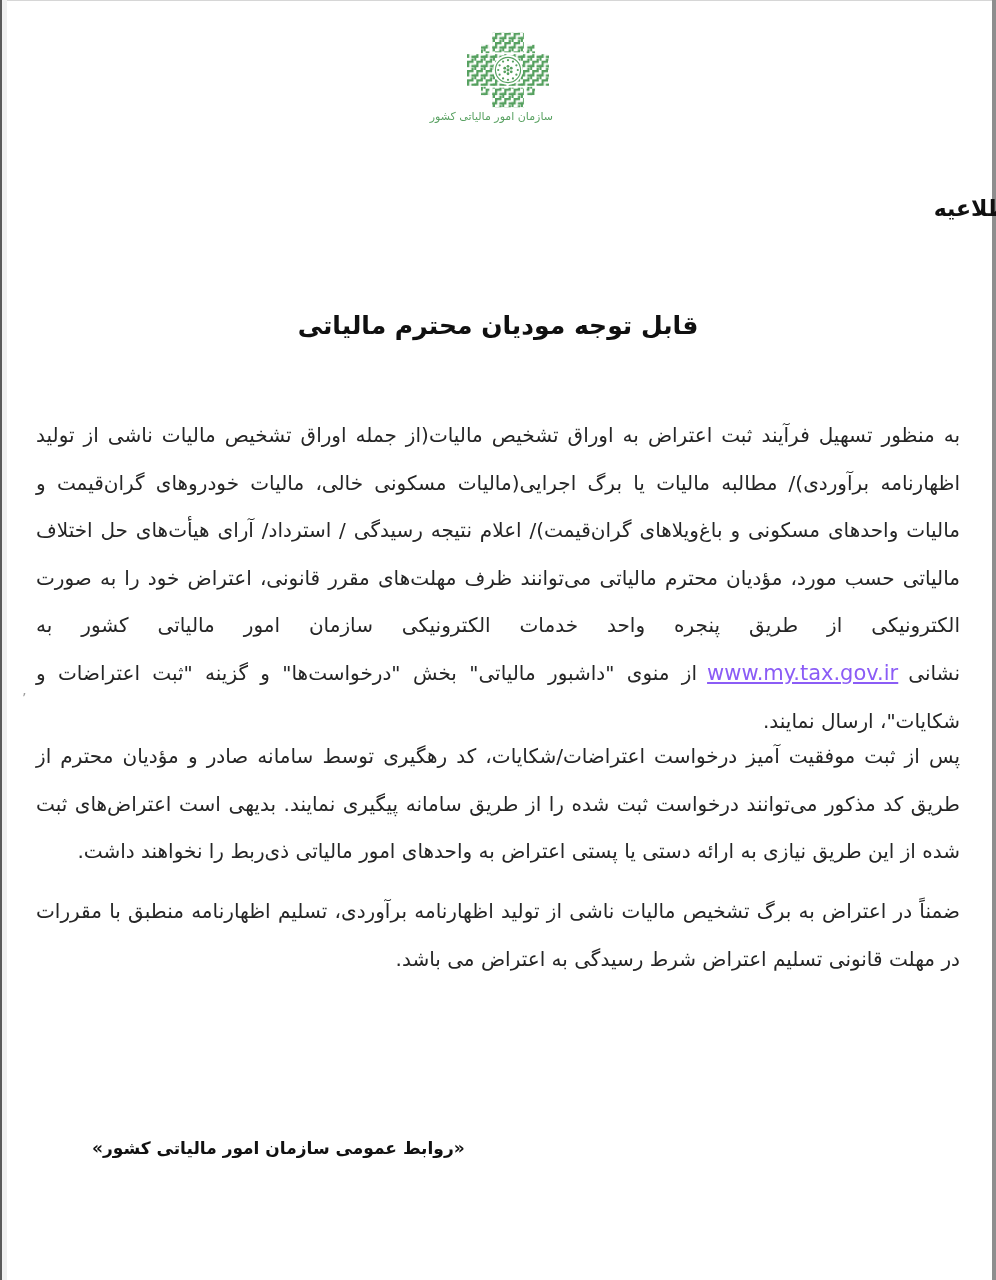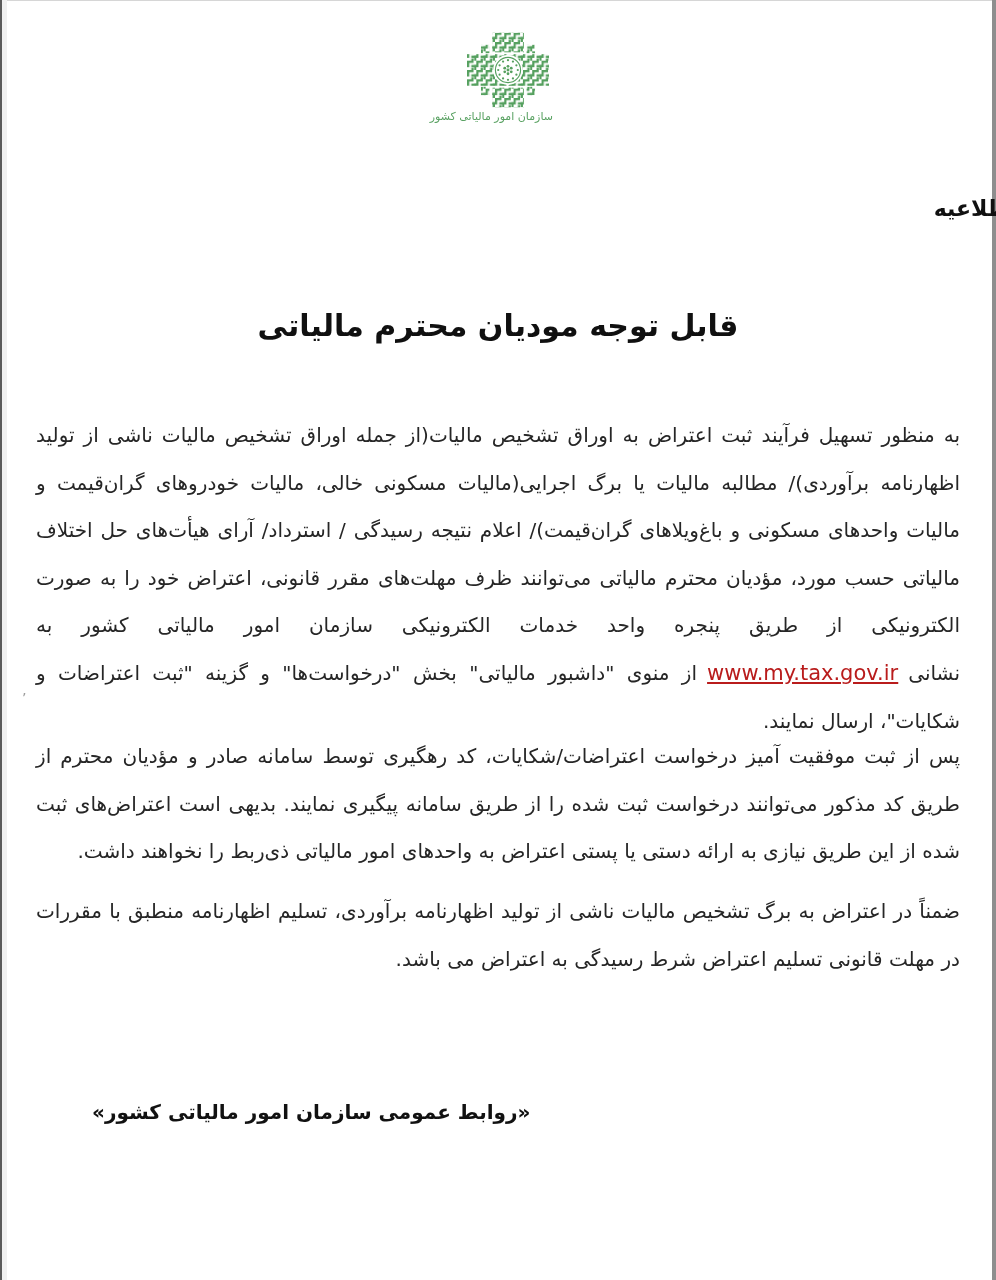--- a/index.html
+++ b/index.html
@@ -70,21 +70,21 @@
     padding-left: 20px;
   }
 
   .subtitle {
     position: absolute;
     top: 300px;
     left: 0;
     width: 100%;
     text-align: center;
     direction: rtl;
-    font-size: 30px;
+    font-size: 25px;
     font-weight: bold;
     color: #101010;
     line-height: 52px;
   }
 
   .body-text {
     position: absolute;
     left: 36px;
     width: 924px;
     direction: rtl;
@@ -92,34 +92,34 @@
     font-size: 20px;
     line-height: 47.6px;
     color: #262626;
     margin: 0;
   }
   .para-1 { top: 412px; }
   .para-2 { top: 733px; }
   .para-3 { top: 888px; }
 
   .portal-link {
-    color: #b91c1c;
+    color: #8b5cf6;
     text-decoration: underline;
     margin: 0 10px;
     direction: ltr;
     unicode-bidi: embed;
     font-size: 21px;
   }
 
   .footer-sign {
     position: absolute;
-    top: 1100px;
+    top: 1138px;
     left: 92px;
     direction: rtl;
-    font-size: 20px;
+    font-size: 17px;
     font-weight: bold;
     color: #111111;
     white-space: nowrap;
   }
 </style>
 </head>
 <body>
 
 <div class="page">
 

